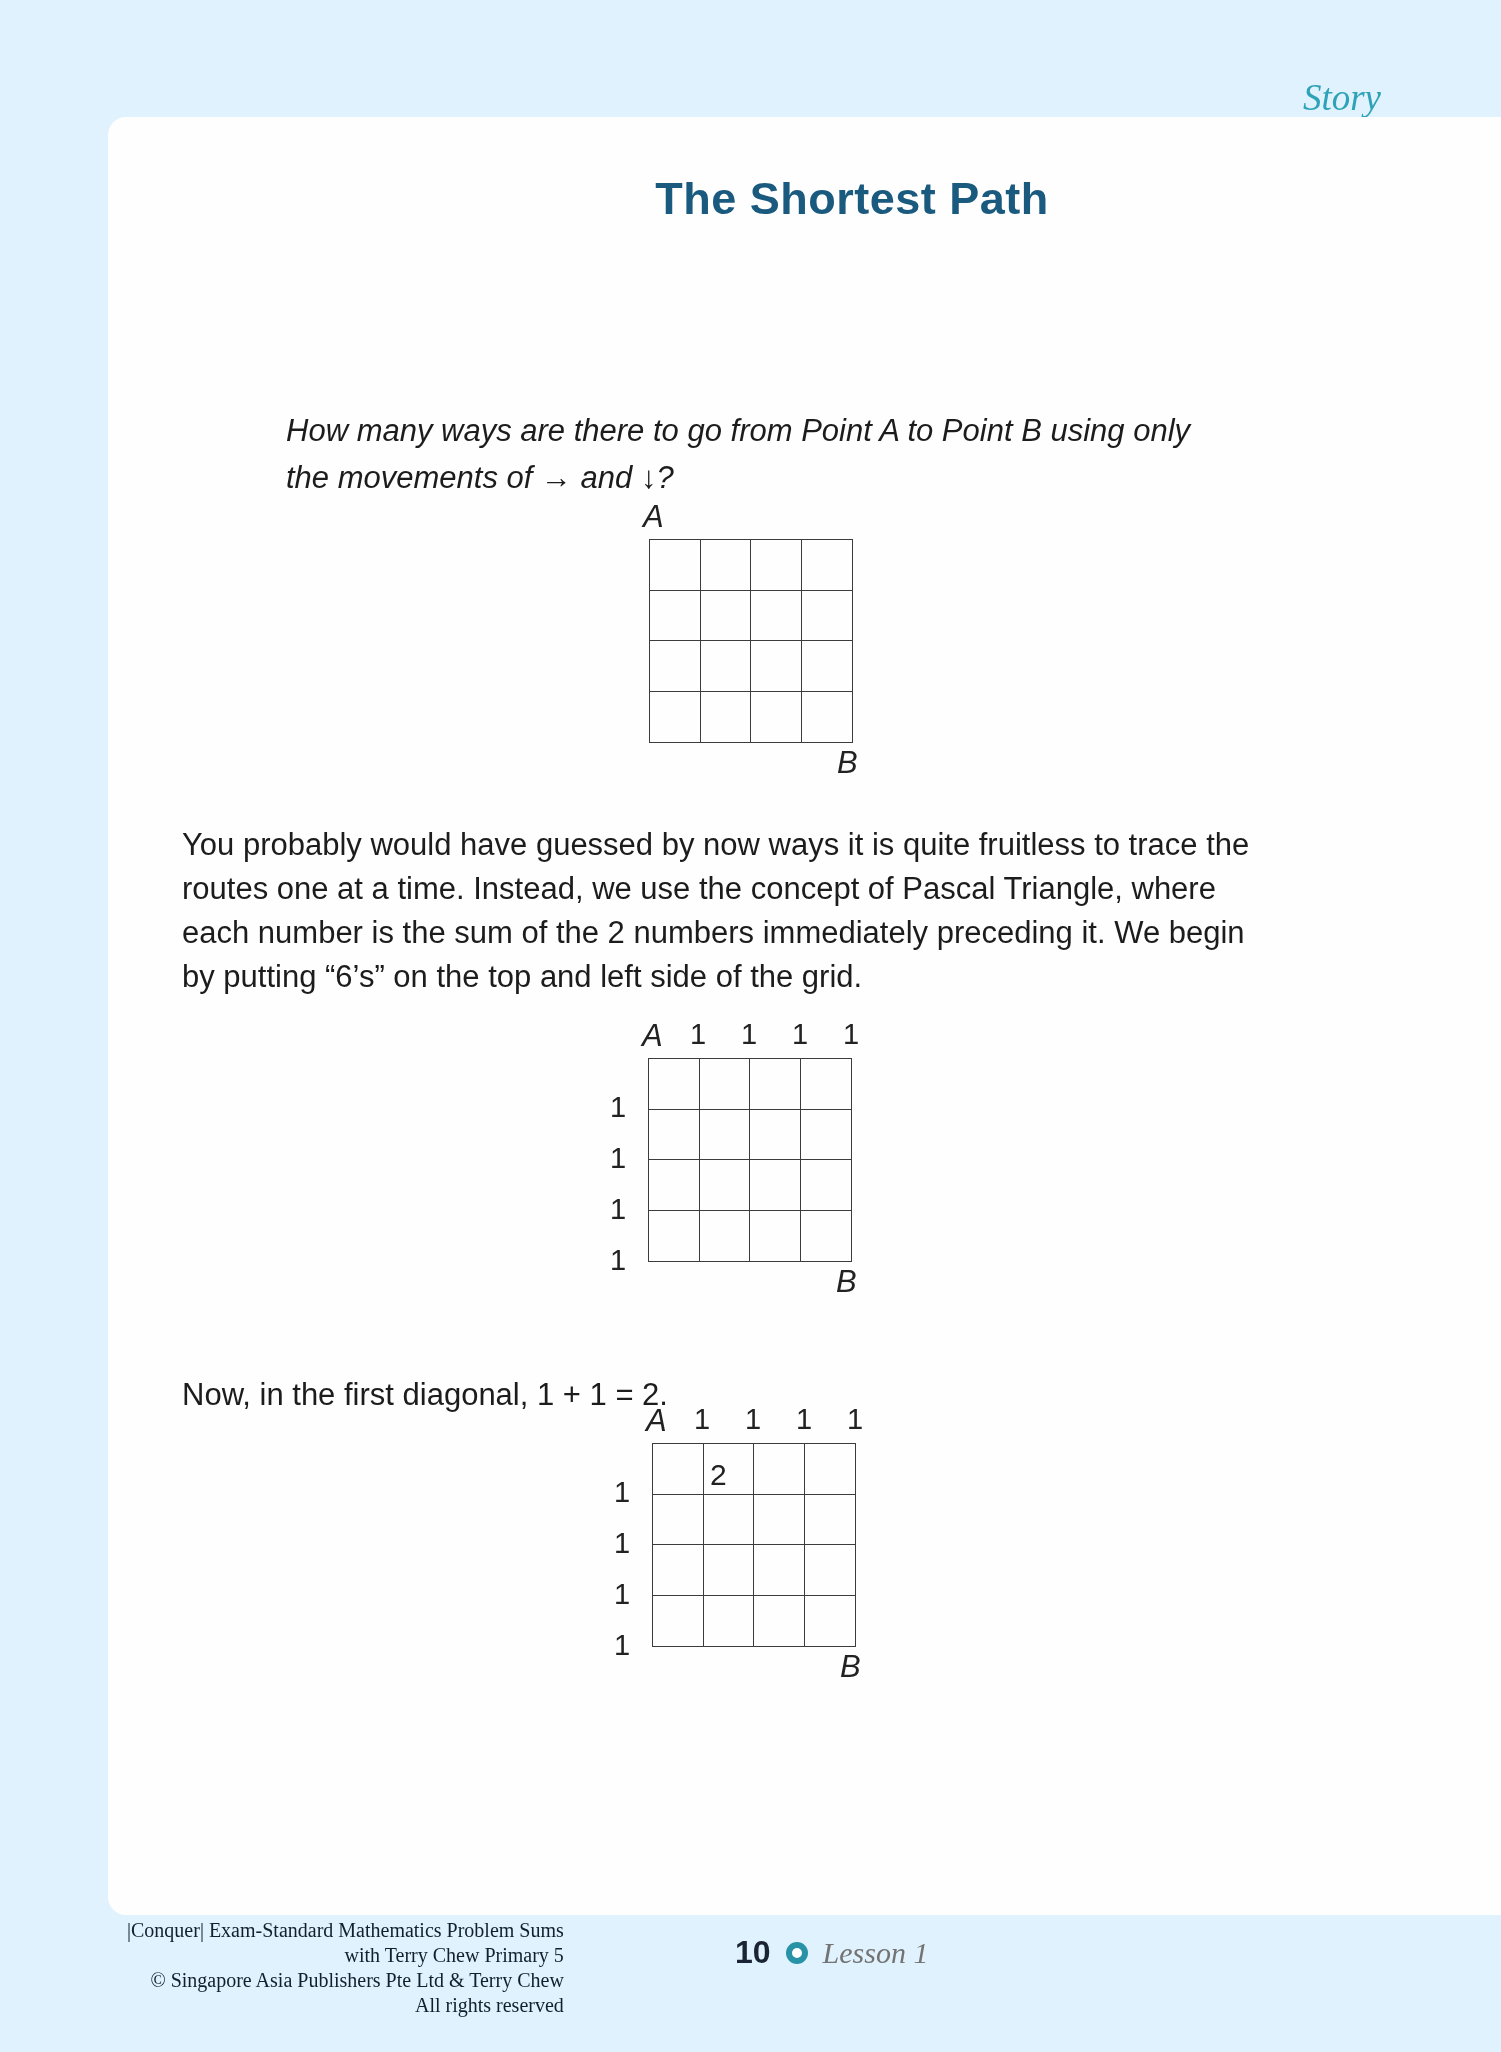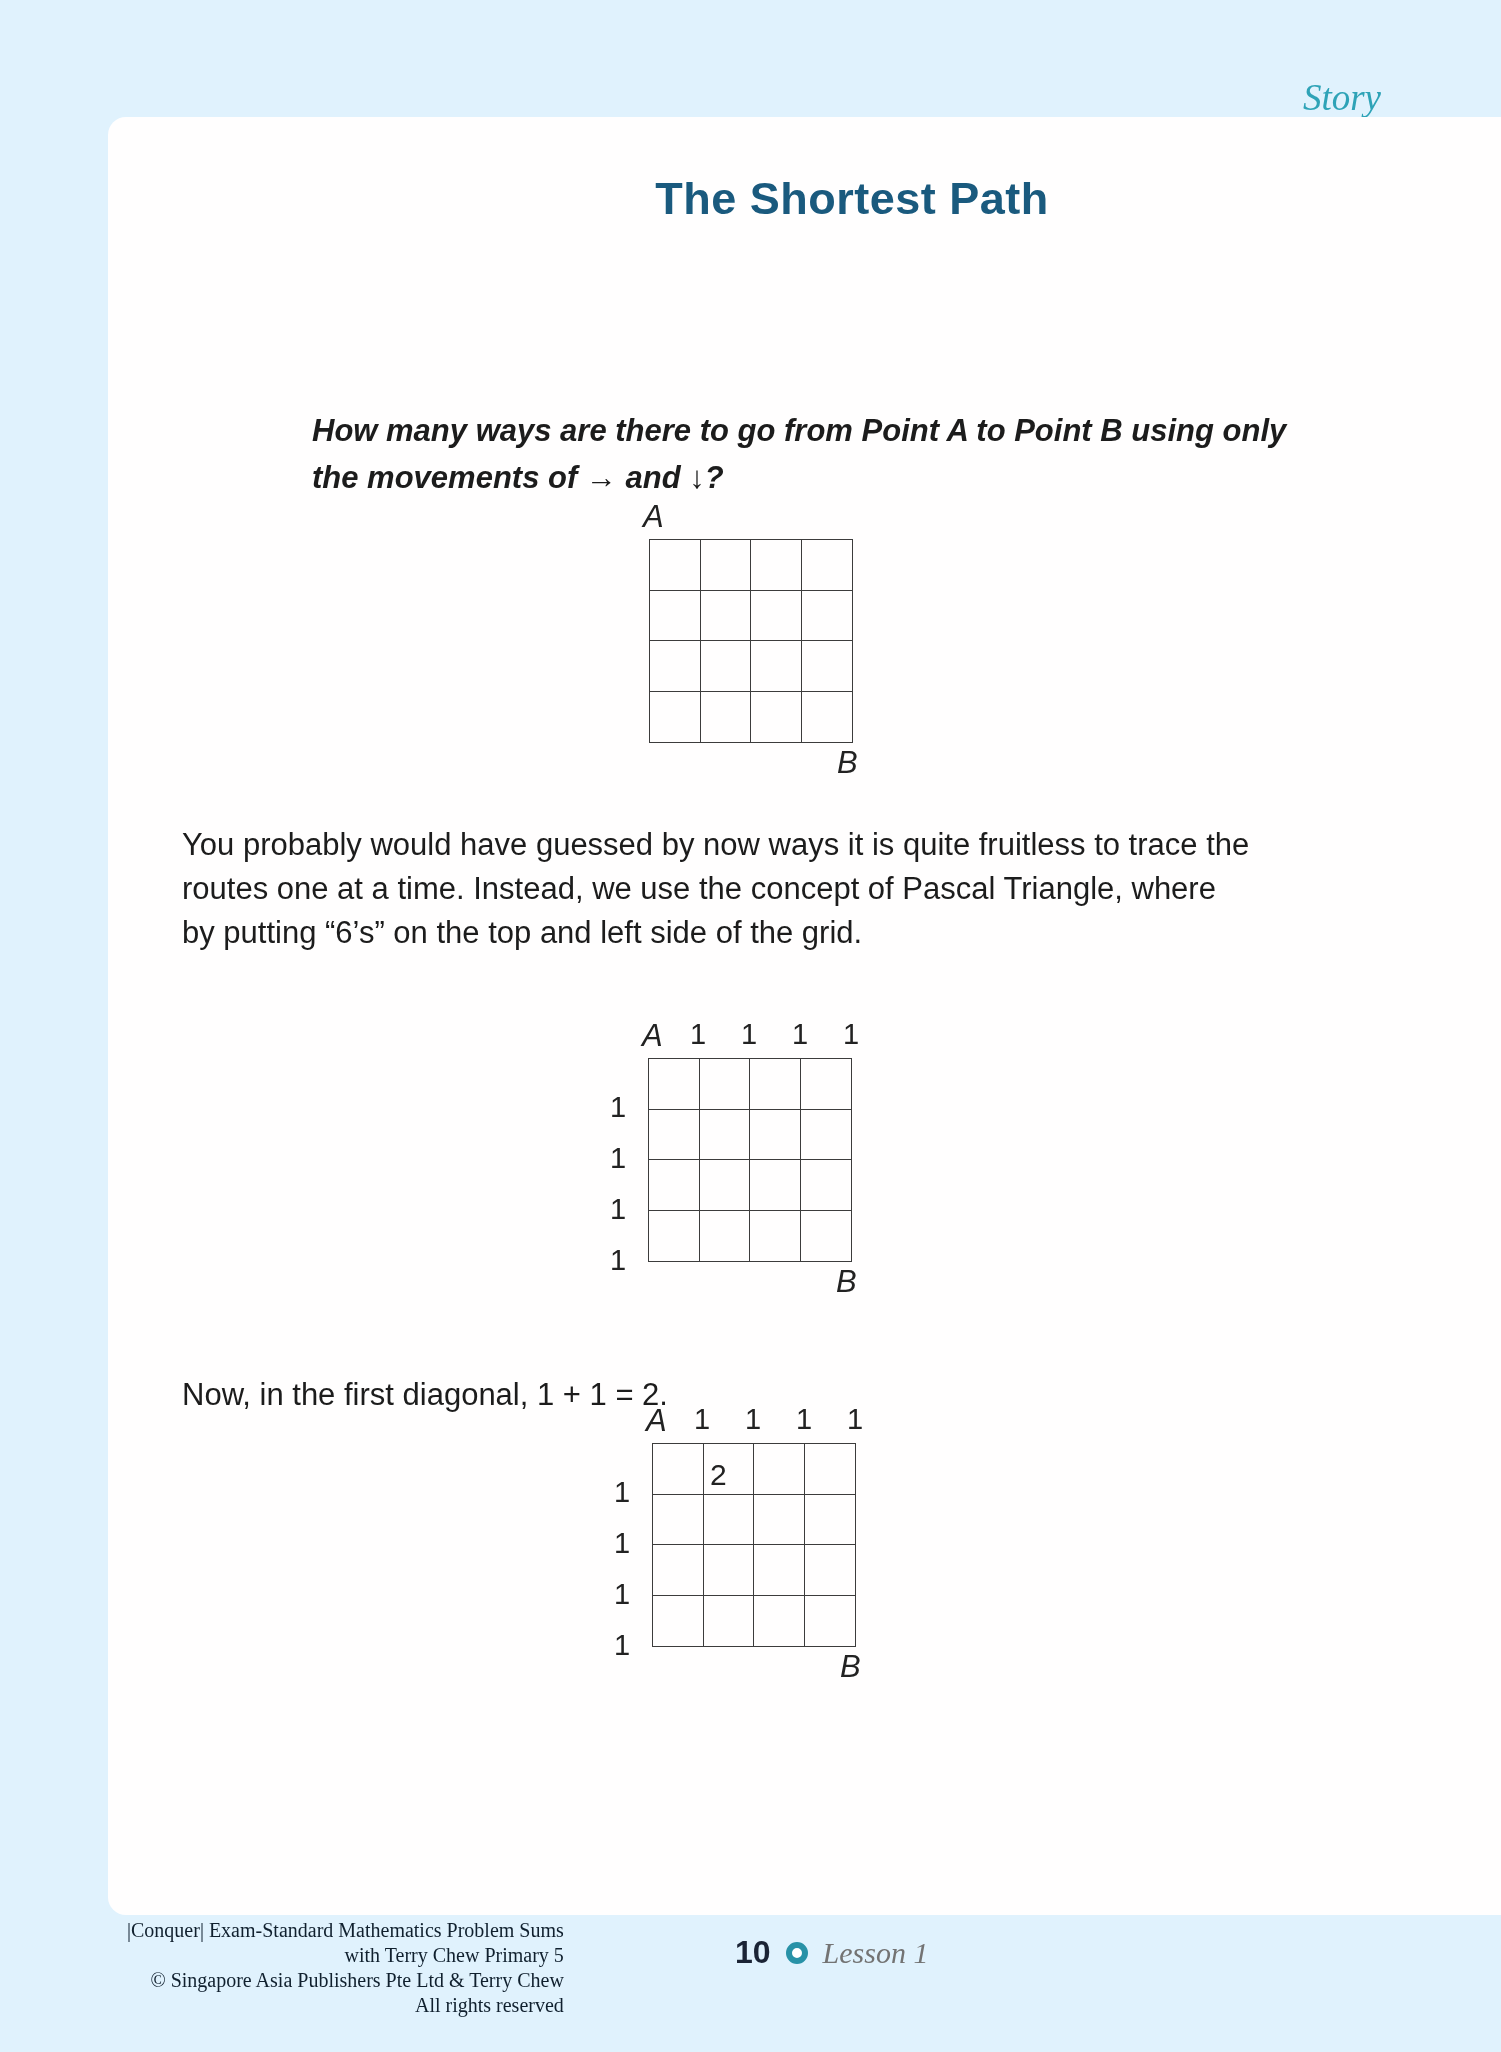--- a/index.html
+++ b/index.html
@@ -26,21 +26,21 @@
   }
   .page-title {
     position:absolute; top:56px; left:0; width:100%;
     text-align:center;
     font-size:45px; font-weight:bold;
     color: var(--title_blue, #1a5a7e);
     letter-spacing:0.5px;
   }
   .text-block { position:absolute; font-size:31px; }
   .intro { left:74px; top:150px; font-style:italic; line-height:48px; }
-  .question { left:204px; top:290px; font-style:italic; font-weight:bold; line-height:47px; }
+  .question { left:178px; top:290px; font-style:italic; font-weight:normal; line-height:47px; }
   .para { left:74px; top:706px; line-height:44px; }
   .note { left:74px; top:1256px; line-height:44px; }
 
   .grid-fig { position:absolute; width:204px; height:204px; }
   .grid-box {
     position:absolute; left:0; top:0; width:204px; height:204px;
     display:grid;
     grid-template-columns:repeat(4,1fr);
     grid-template-rows:repeat(4,1fr);
     border:1px solid #3c3c3c;
@@ -125,20 +125,21 @@
         <div class="grid-cell"></div>
         <div class="grid-cell"></div>
       </div>
     <span class="point-label point-a">A</span>
     <span class="point-label point-b">B</span>
   </div>
 
   <div class="text-block para">
     <div>You probably would have guessed by now ways it is quite fruitless to trace the</div>
     <div>routes one at a time. Instead, we use the concept of Pascal Triangle, where</div>
+    <div>each number is the sum of the 2 numbers immediately preceding it. We begin</div>
     <div>by putting “6’s” on the top and left side of the grid.</div>
   </div>
 
   <div class="grid-fig" style="left:540px; top:941px;">
     <div class="grid-box">
         <div class="grid-cell"></div>
         <div class="grid-cell"></div>
         <div class="grid-cell"></div>
         <div class="grid-cell"></div>
         <div class="grid-cell"></div>

